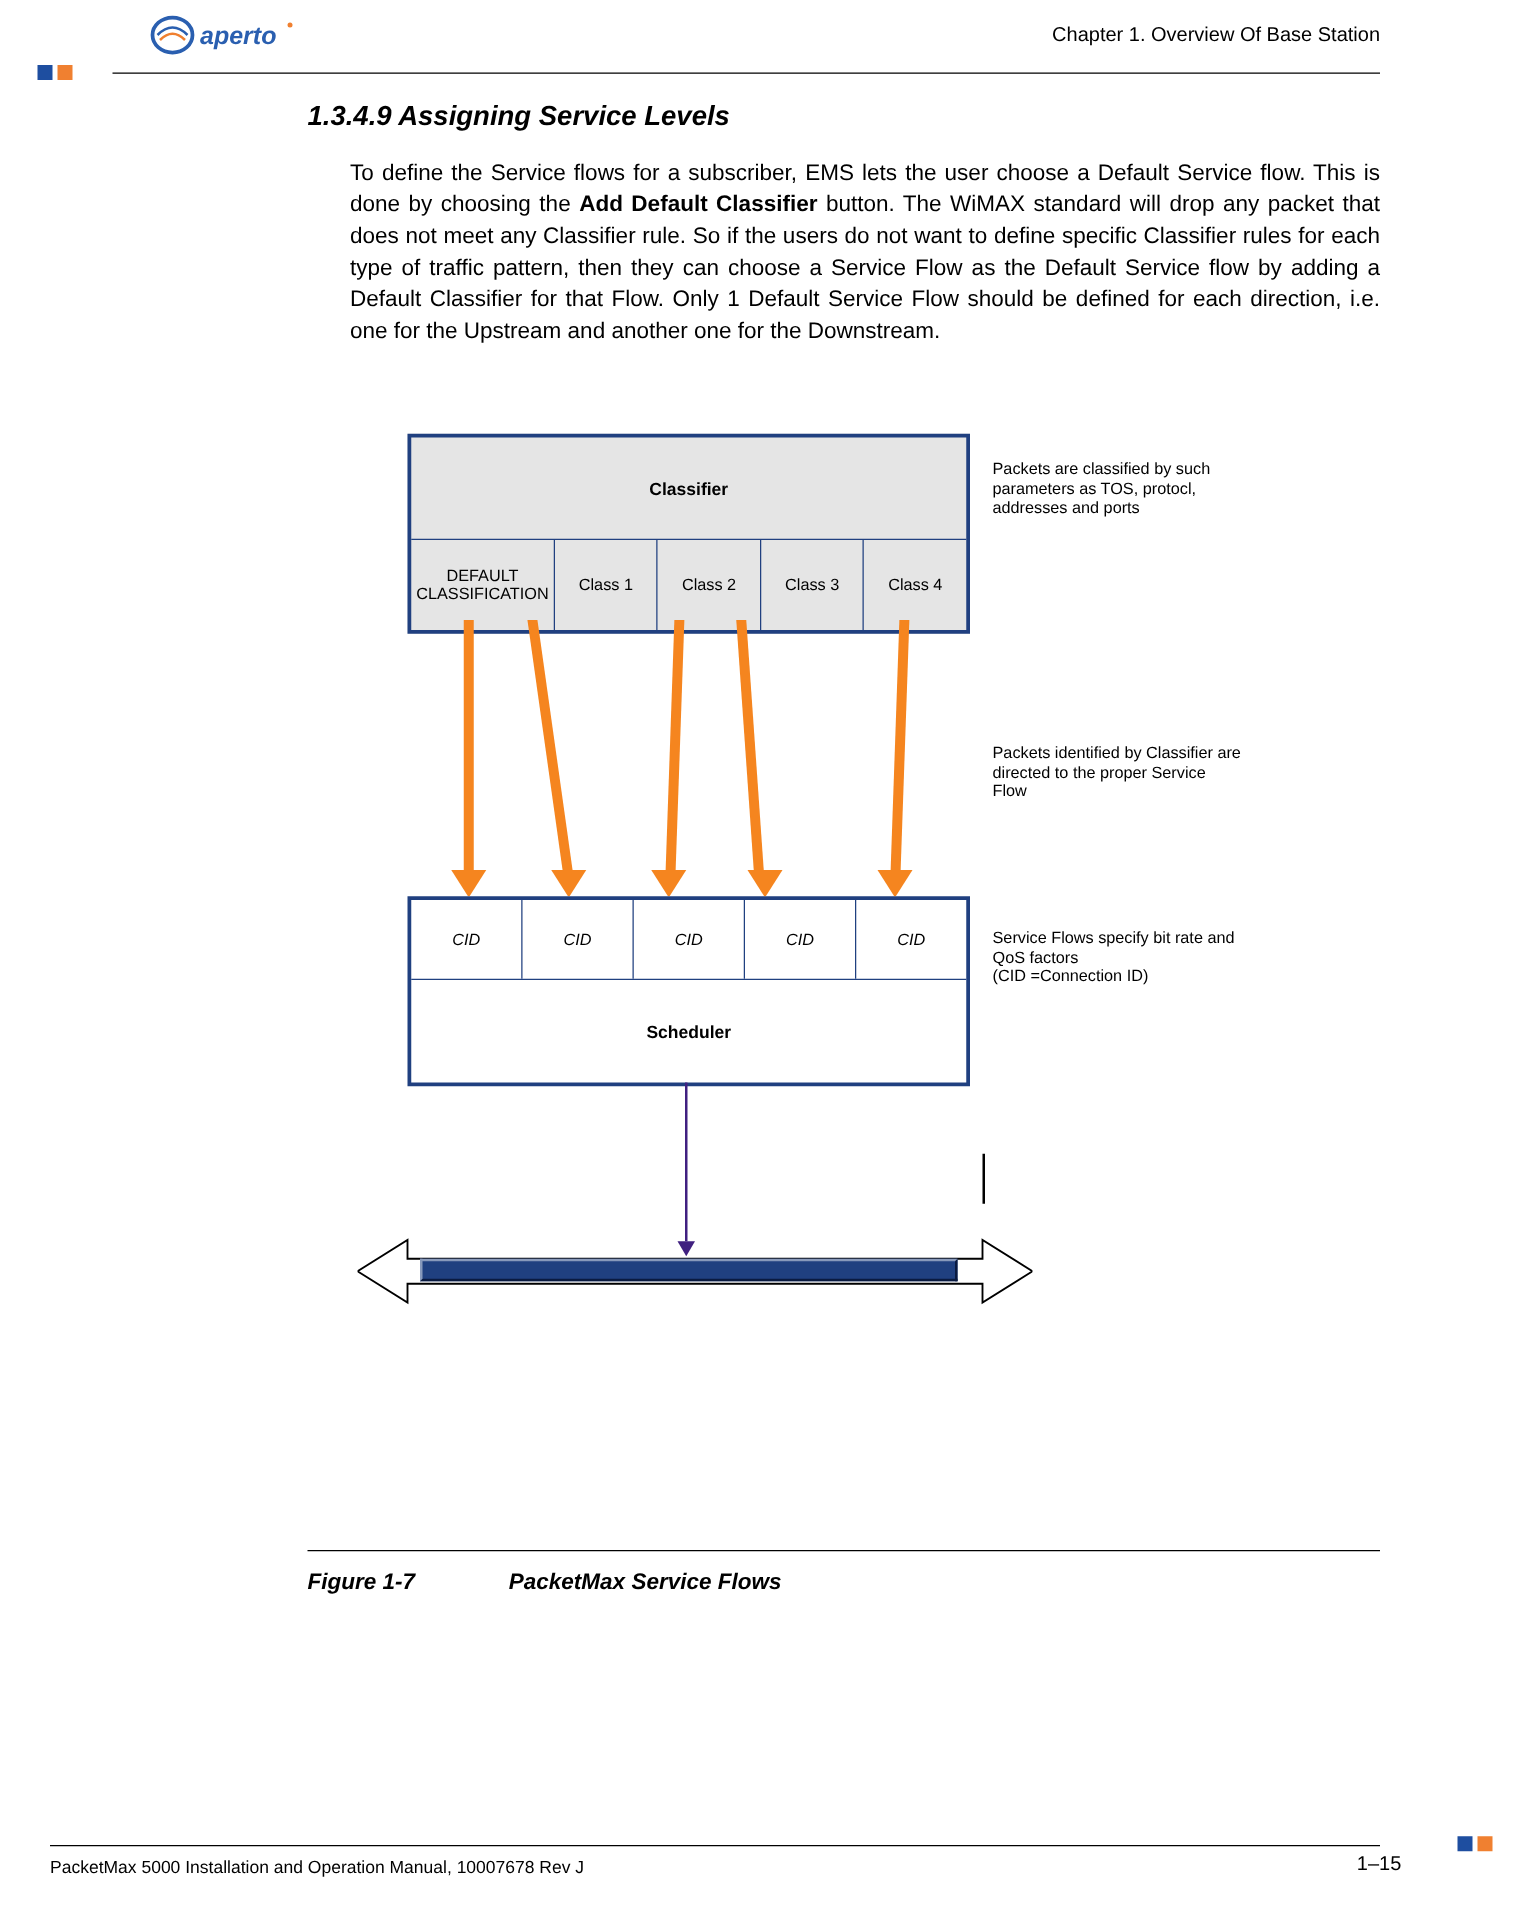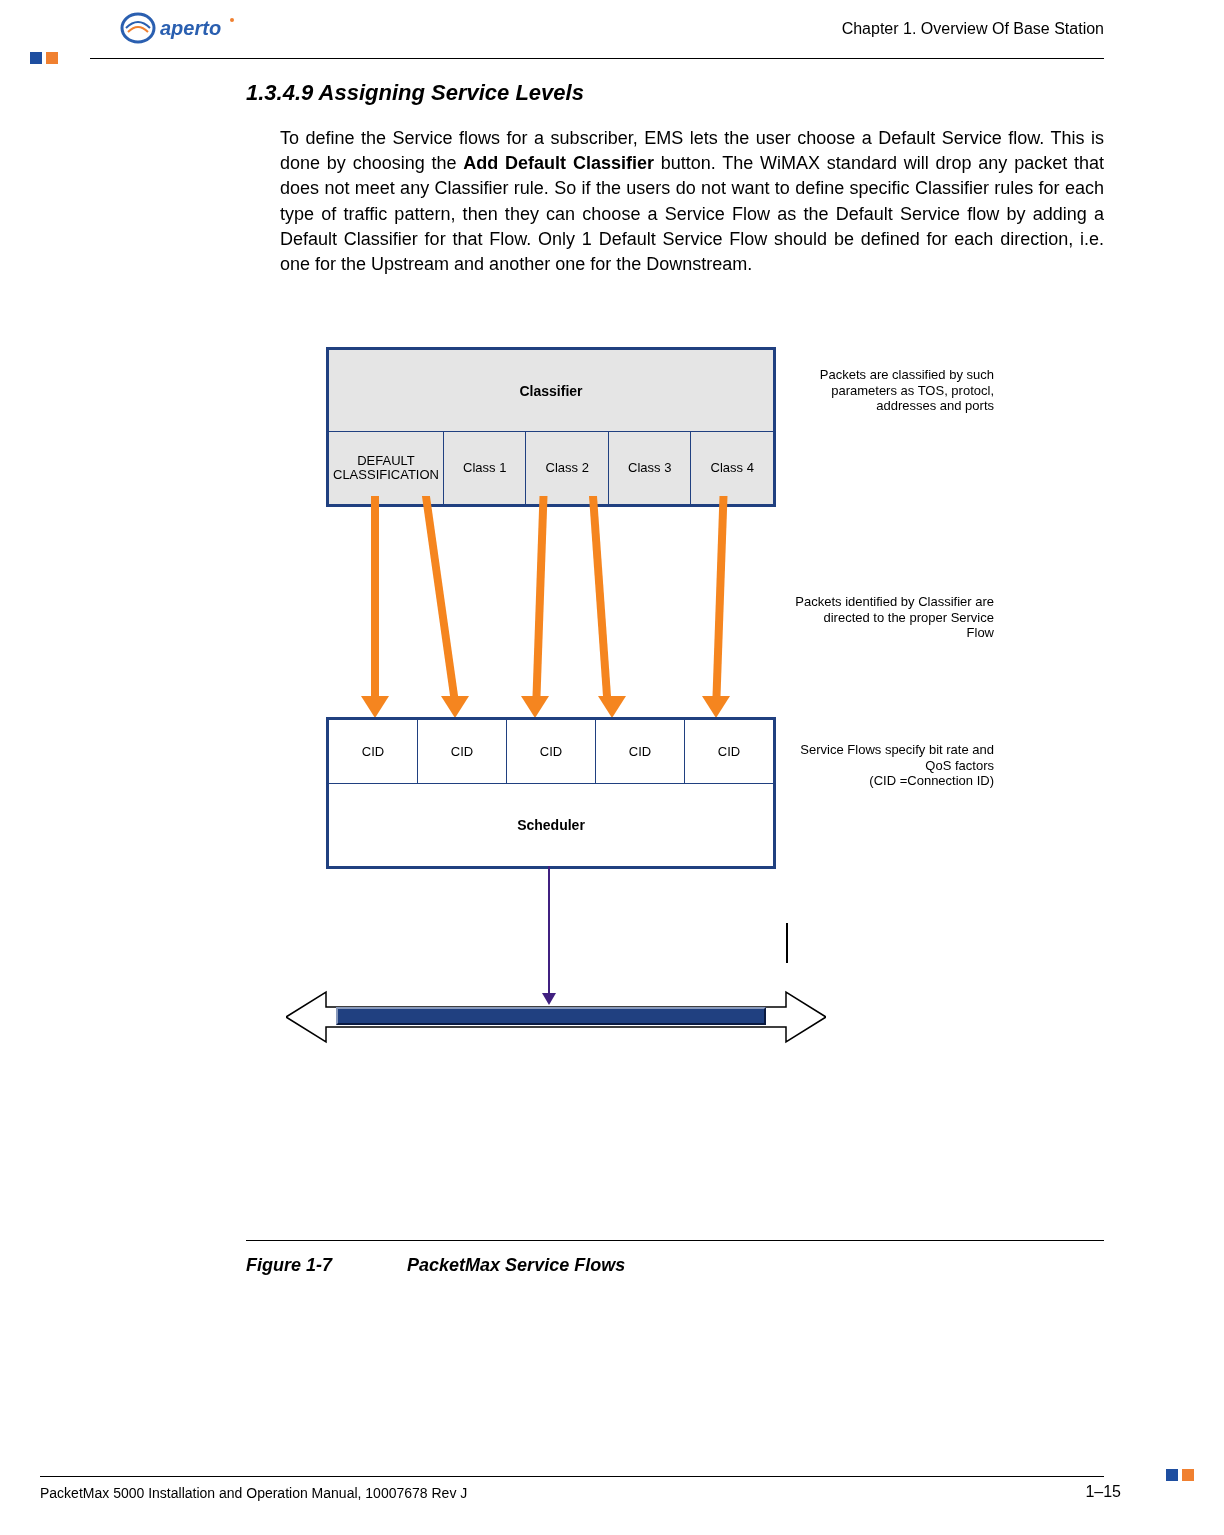--- a/index.html
+++ b/index.html
@@ -113,20 +113,21 @@
     left: 80px;
     top: 370px;
     width: 450px;
     border: 3px solid #204080;
     background: #fff;
   }
   .cid-row {
     display: flex;
     height: 64px;
     border-bottom: 1px solid #204080;
+    font-style: italic;
   }
   .cid-cell {
     flex: 1;
     border-right: 1px solid #204080;
     display: flex;
     align-items: center;
     justify-content: center;
     font-size: 13px;
   }
   .cid-cell:last-child { border-right: none; }
@@ -134,21 +135,21 @@
     height: 82px;
     display: flex;
     align-items: center;
     justify-content: center;
     font-weight: bold;
     font-size: 14px;
   }
   .note {
     position: absolute;
     font-size: 13px;
-    text-align: right;
+    text-align: left;
     line-height: 1.2;
     width: 200px;
   }
   .note1 { left: 548px; top: 20px; }
   .note2 { left: 548px; top: 247px; }
   .note3 { left: 548px; top: 395px; }
   .orange-arrow {
     position: absolute;
     width: 8px;
     background: #f5851f;

